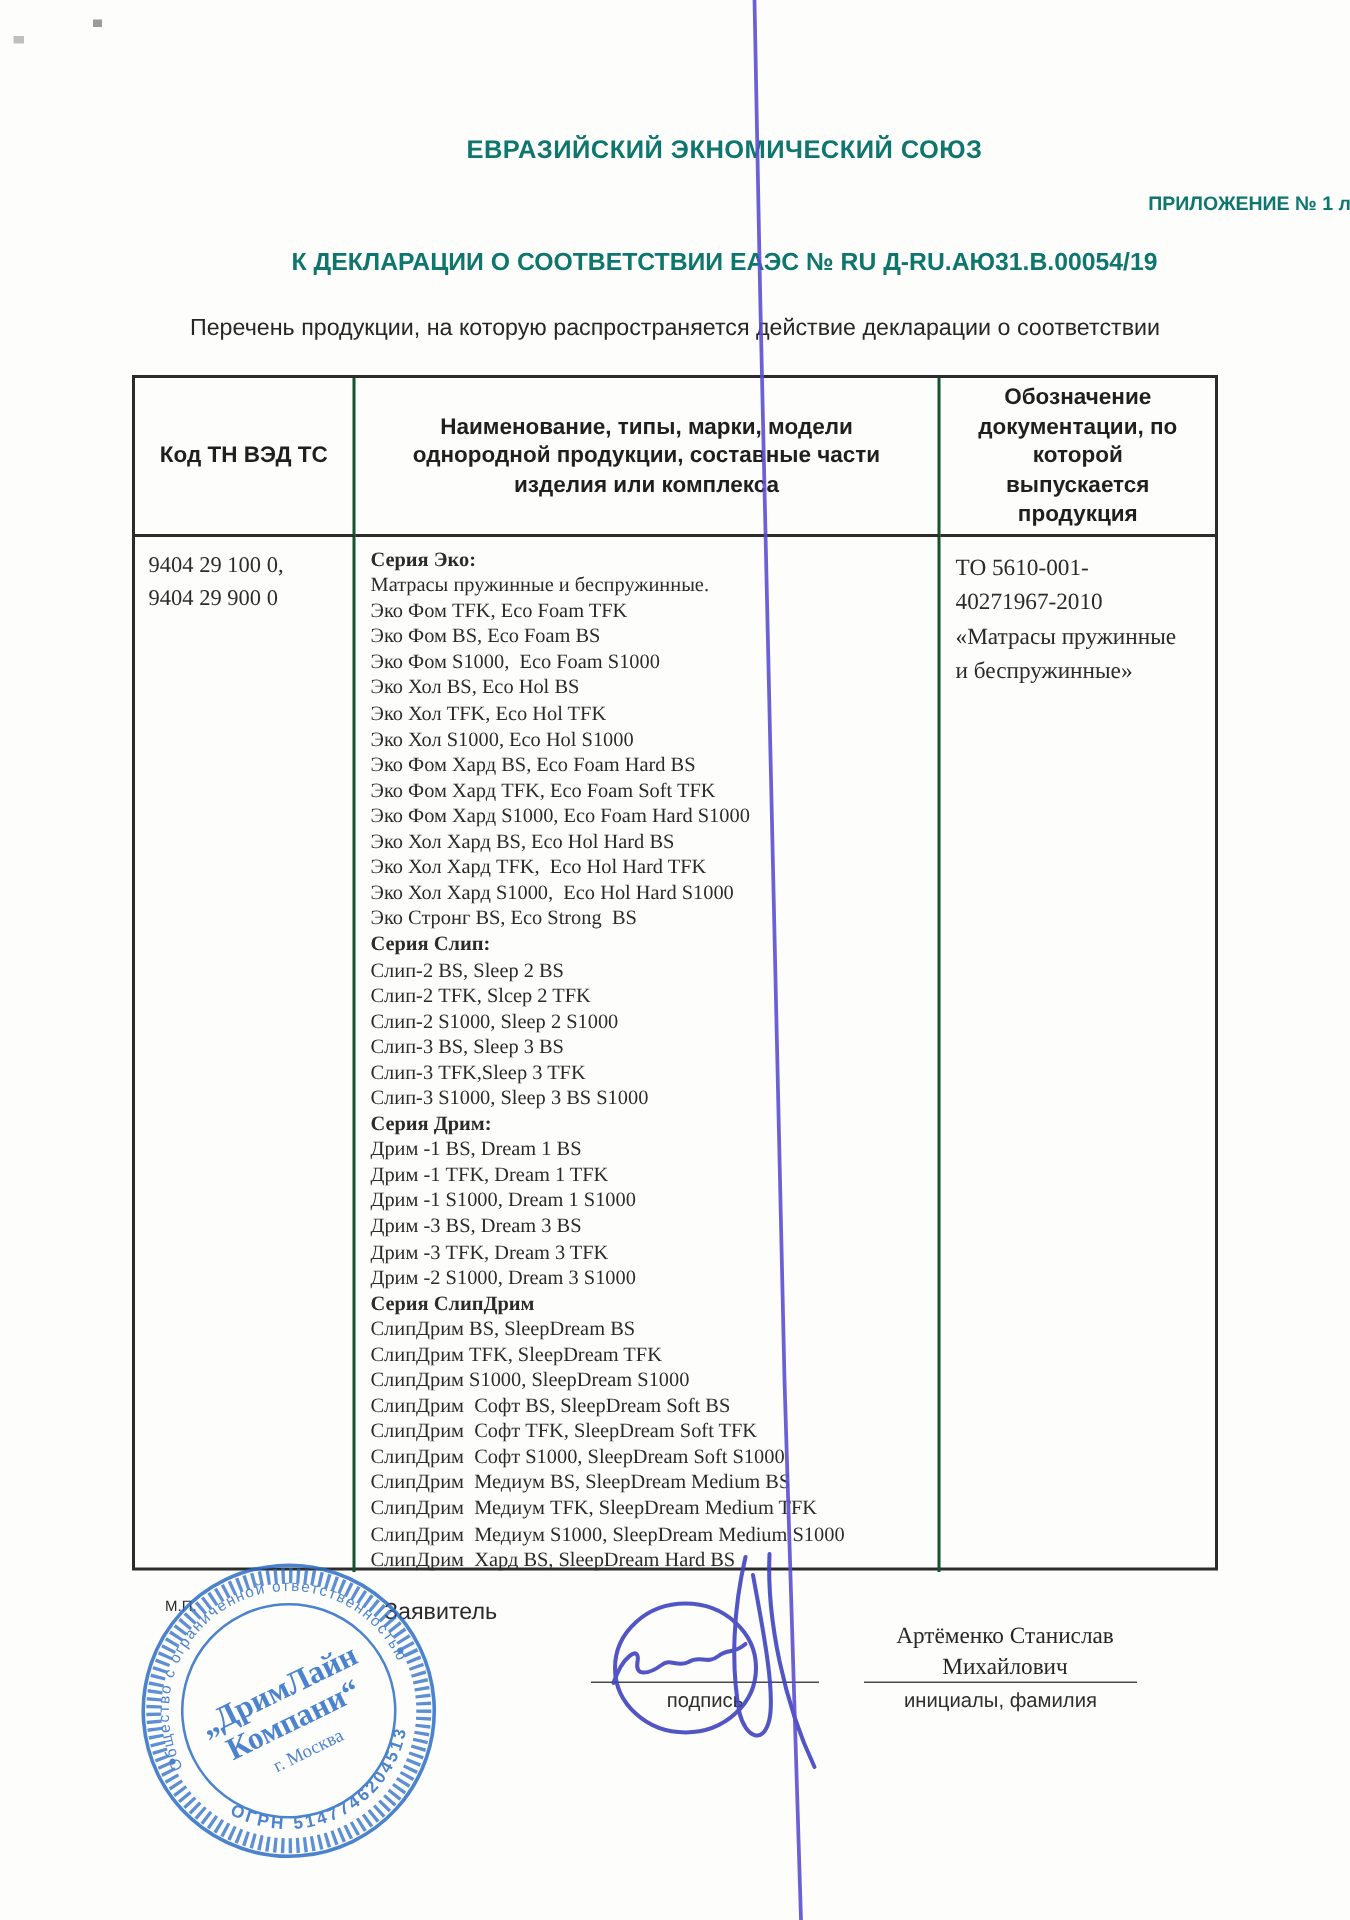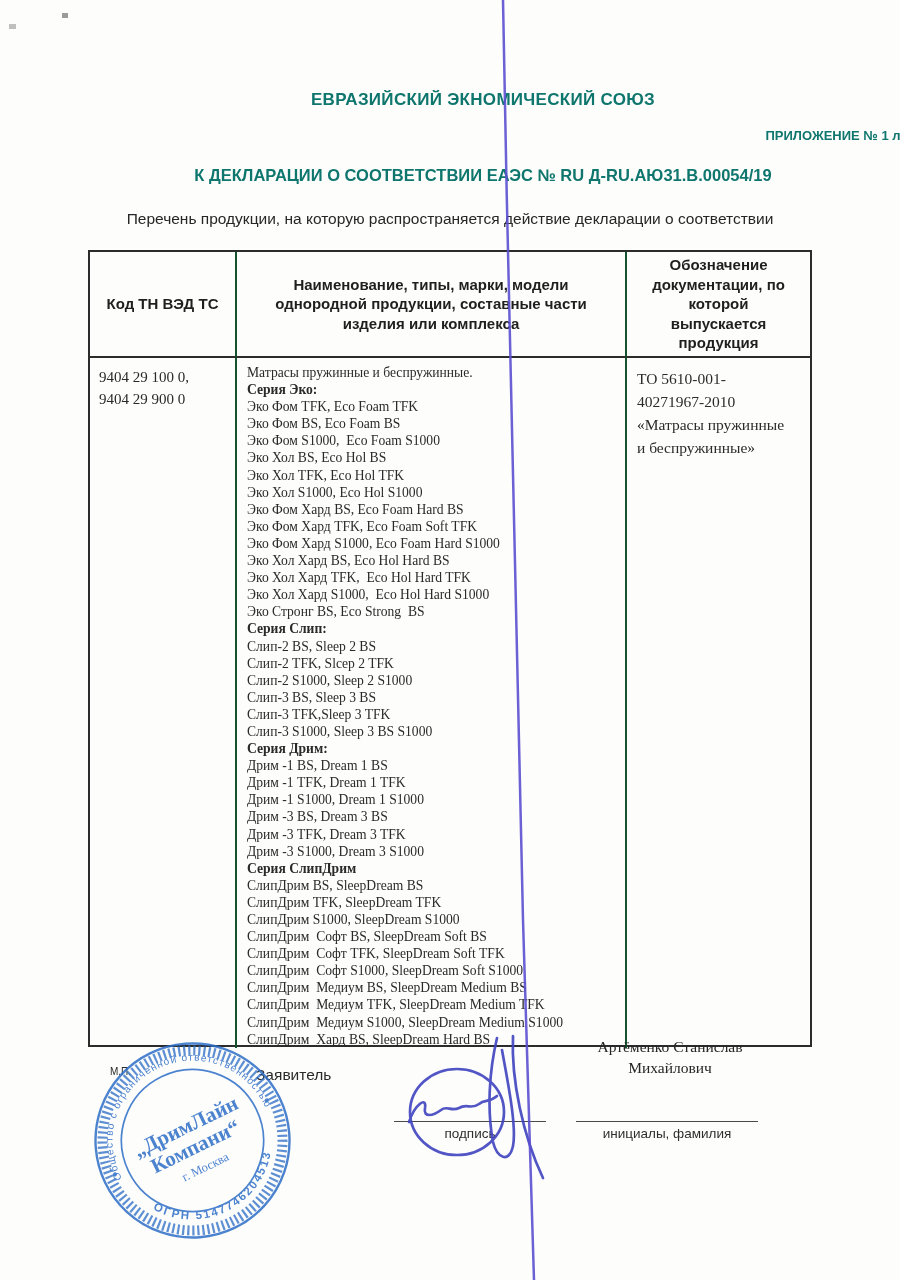--- a/index.html
+++ b/index.html
@@ -24,21 +24,21 @@
   .bcell{font-family:"Liberation Serif",serif;color:#2a2a2a;}
   .code-cell{padding:8px 8px 0 9px;font-size:15px;line-height:22px;white-space:pre-wrap;}
   .products-cell{padding:6px 6px 0 10px;}
   .pline{font-size:13.6px;line-height:17.1px;white-space:pre-wrap;}
   .pline.b{font-weight:bold;}
   .doc-cell{padding:9px 6px 0 10px;font-size:15.5px;line-height:23px;white-space:pre-wrap;}
   
   .flabel{position:absolute;font-size:10px;color:#2a2a2a;}
   .mp{left:110px;top:1066px;}
   .applicant{left:256px;top:1066px;font-size:15.5px;}
-  .fio-name{position:absolute;left:570px;top:1036px;width:200px;text-align:center;
+  .fio-name{position:absolute;left:570px;top:1080px;width:200px;text-align:center;
             font-family:"Liberation Serif",serif;font-size:15.5px;line-height:21px;
             color:#262626;white-space:pre-wrap;}
   .sig-line{position:absolute;top:1121px;border-top:1.5px solid #4a4a4a;height:0;}
   .sig-line.l{left:394px;width:152px;}
   .sig-line.r{left:576px;width:182px;}
   .caption{position:absolute;top:1126px;text-align:center;font-size:13.5px;color:#2e2e2e;}
   .caption.l{left:394px;width:152px;}
   .caption.r{left:576px;width:182px;}
   
   .stampbox{position:absolute;left:90px;top:1038px;width:205px;height:205px;
@@ -68,22 +68,22 @@
 однородной продукции, составные части
 изделия или комплекса</div>
     <div class="cell hcell">Обозначение
 документации, по
 которой
 выпускается
 продукция</div>
     <div class="cell bcell vline code-cell">9404 29 100 0,
 9404 29 900 0</div>
     <div class="cell bcell vline products-cell">
+        <div class="pline b">Серия Эко:</div>
         <div class="pline">Матрасы пружинные и беспружинные.</div>
-        <div class="pline b">Серия Эко:</div>
         <div class="pline">Эко Фом TFK, Eco Foam TFK</div>
         <div class="pline">Эко Фом BS, Eco Foam BS</div>
         <div class="pline">Эко Фом S1000,  Eco Foam S1000</div>
         <div class="pline">Эко Хол BS, Eco Hol BS</div>
         <div class="pline">Эко Хол TFK, Eco Hol TFK</div>
         <div class="pline">Эко Хол S1000, Eco Hol S1000</div>
         <div class="pline">Эко Фом Хард BS, Eco Foam Hard BS</div>
         <div class="pline">Эко Фом Хард TFK, Eco Foam Soft TFK</div>
         <div class="pline">Эко Фом Хард S1000, Eco Foam Hard S1000</div>
         <div class="pline">Эко Хол Хард BS, Eco Hol Hard BS</div>
@@ -96,21 +96,21 @@
         <div class="pline">Слип-2 S1000, Sleep 2 S1000</div>
         <div class="pline">Слип-3 BS, Sleep 3 BS</div>
         <div class="pline">Слип-3 TFK,Sleep 3 TFK</div>
         <div class="pline">Слип-3 S1000, Sleep 3 BS S1000</div>
         <div class="pline b">Серия Дрим:</div>
         <div class="pline">Дрим -1 BS, Dream 1 BS</div>
         <div class="pline">Дрим -1 TFK, Dream 1 TFK</div>
         <div class="pline">Дрим -1 S1000, Dream 1 S1000</div>
         <div class="pline">Дрим -3 BS, Dream 3 BS</div>
         <div class="pline">Дрим -3 TFK, Dream 3 TFK</div>
-        <div class="pline">Дрим -3 S1000, Dream 3 S1000</div>
+        <div class="pline">Дрим -2 S1000, Dream 3 S1000</div>
         <div class="pline b">Серия СлипДрим</div>
         <div class="pline">СлипДрим BS, SleepDream BS</div>
         <div class="pline">СлипДрим TFK, SleepDream TFK</div>
         <div class="pline">СлипДрим S1000, SleepDream S1000</div>
         <div class="pline">СлипДрим  Софт BS, SleepDream Soft BS</div>
         <div class="pline">СлипДрим  Софт TFK, SleepDream Soft TFK</div>
         <div class="pline">СлипДрим  Софт S1000, SleepDream Soft S1000</div>
         <div class="pline">СлипДрим  Медиум BS, SleepDream Medium BS</div>
         <div class="pline">СлипДрим  Медиум TFK, SleepDream Medium TFK</div>
         <div class="pline">СлипДрим  Медиум S1000, SleepDream Medium S1000</div>

